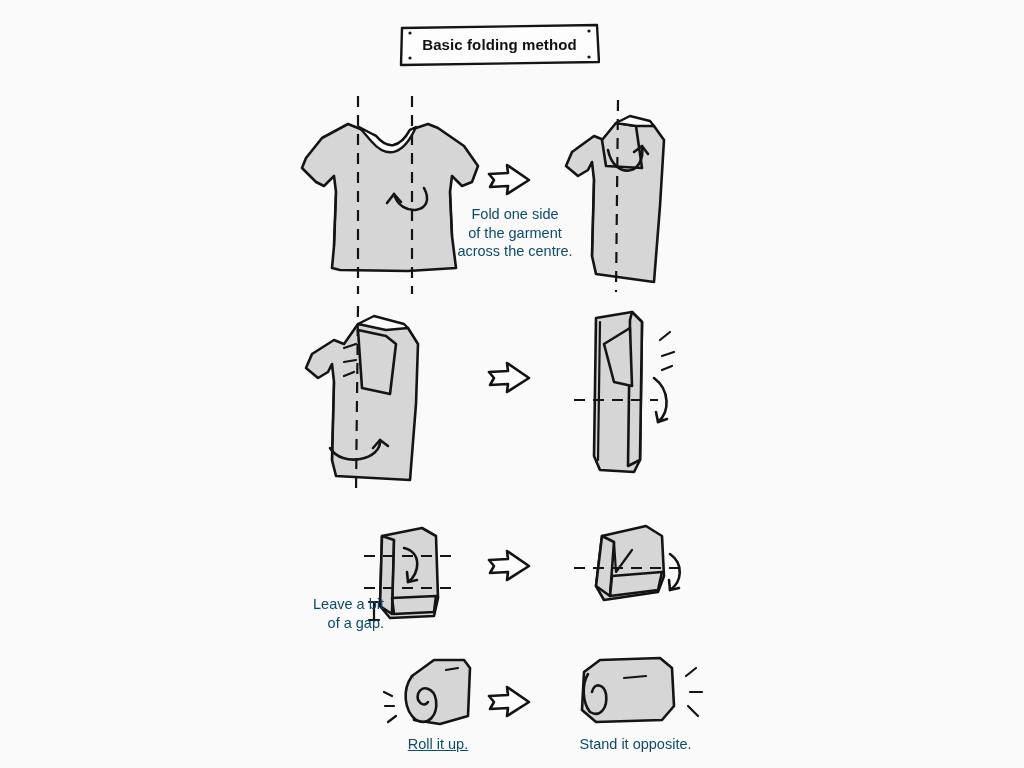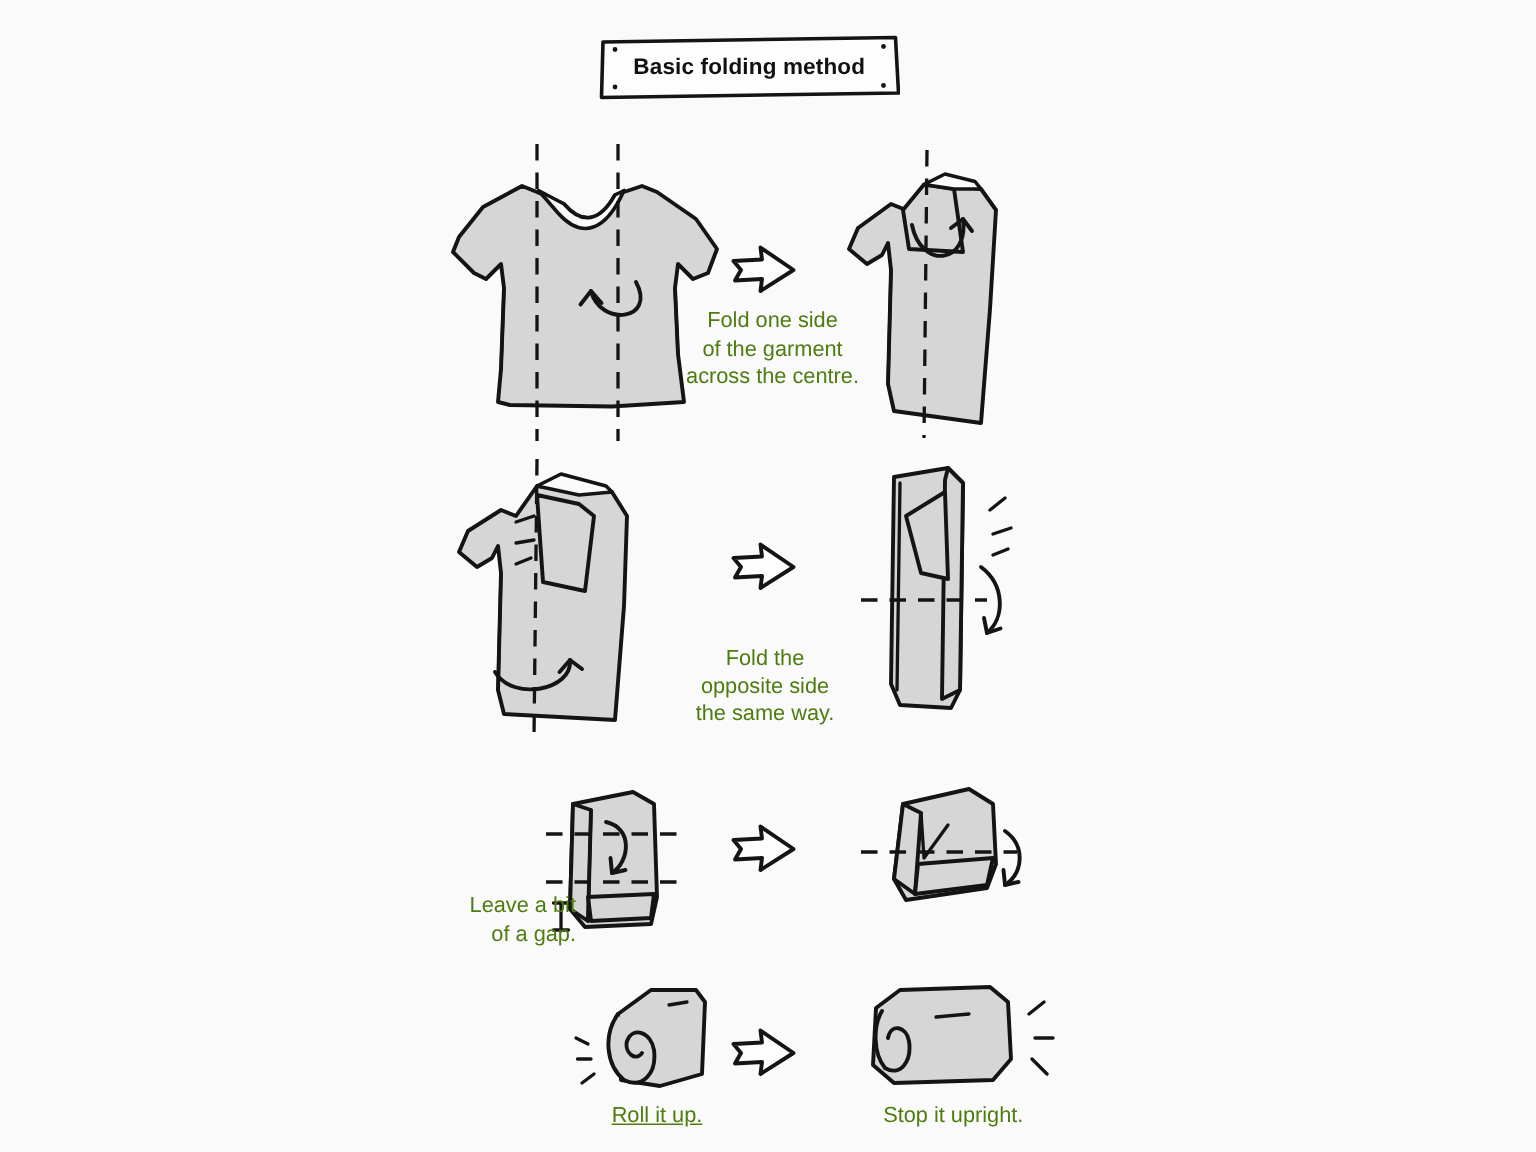--- a/index.html
+++ b/index.html
@@ -29,21 +29,21 @@
     position:absolute;left:0;top:0;width:201px;height:45px;
     display:flex;align-items:center;justify-content:center;
     font-size:15px;font-weight:bold;letter-spacing:.1px;color:#111;
     text-align:center;
   }
   .caption{
     position:absolute;
     font-size:14.5px;
     line-height:18.5px;
     text-align:center;
-    color:#4d7c0f;
+    color:#0c4a6e;
     white-space:pre-line;
   }
 </style>
 </head>
 <body>
 
 <div id="stage">
 
   <div id="title-plaque">
     <svg width="201" height="45" viewBox="0 0 201 45">
@@ -115,23 +115,20 @@
     <line class="dash" x1="58" y1="6" x2="56" y2="192"></line>
 
     <path class="arrowline" d="M30 148 C42 168 82 160 80 140"></path>
     <path class="arrowline" d="M80 140 L73 148 M80 140 L88 146"></path>
   </svg>
 
   <svg class="illo" style="left:486px;top:360px;" width="46" height="36" viewBox="0 0 46 36">
     <path class="bigarrow" d="M3 12 L22 11 L21 3 L43 18 L21 32 L22 24 L4 25 L8 18 Z"></path>
   </svg>
 
-  <div class="caption" style="left:435px;top:430px;width:150px;">Fold the
-opposite side
-the same way.</div>
 
   <svg class="illo" style="left:566px;top:300px;" width="160" height="190" viewBox="0 0 160 190">
     <path class="fillgray" d="M30 18 L66 12 L76 22 L74 160 L68 172 L34 170 L28 156 Z"></path>
 
     <path class="fillgray" d="M66 12 L76 22 L74 160 L62 166 L64 20 Z"></path>
 
     <path class="fillgray" d="M38 44 L64 28 L66 86 L48 82 Z"></path>
     <path class="thin" d="M34 22 L32 160"></path>
 
     <line class="dash" x1="8" y1="100" x2="92" y2="100"></line>
@@ -202,15 +199,15 @@
   <svg class="illo" style="left:566px;top:650px;" width="150" height="90" viewBox="0 0 150 90">
     <path class="fillgray" d="M18 22 L34 10 L94 8 L106 18 L108 56 L96 70 L30 72 L16 60 Z"></path>
 
     <path class="fillgray" d="M22 24 C16 34 16 52 24 62 C34 68 42 58 40 44 C38 34 28 32 26 42"></path>
 
     <path class="thin" d="M58 28 L80 26"></path>
 
     <path class="thin" d="M120 26 L130 18 M124 42 L136 42 M122 56 L132 66"></path>
   </svg>
 
-  <div class="caption" style="left:548px;top:735px;width:175px;">Stop it upright.</div>
+  <div class="caption" style="left:548px;top:735px;width:175px;">Stand it opposite.</div>
 
 </div>
 
 </body></html>

